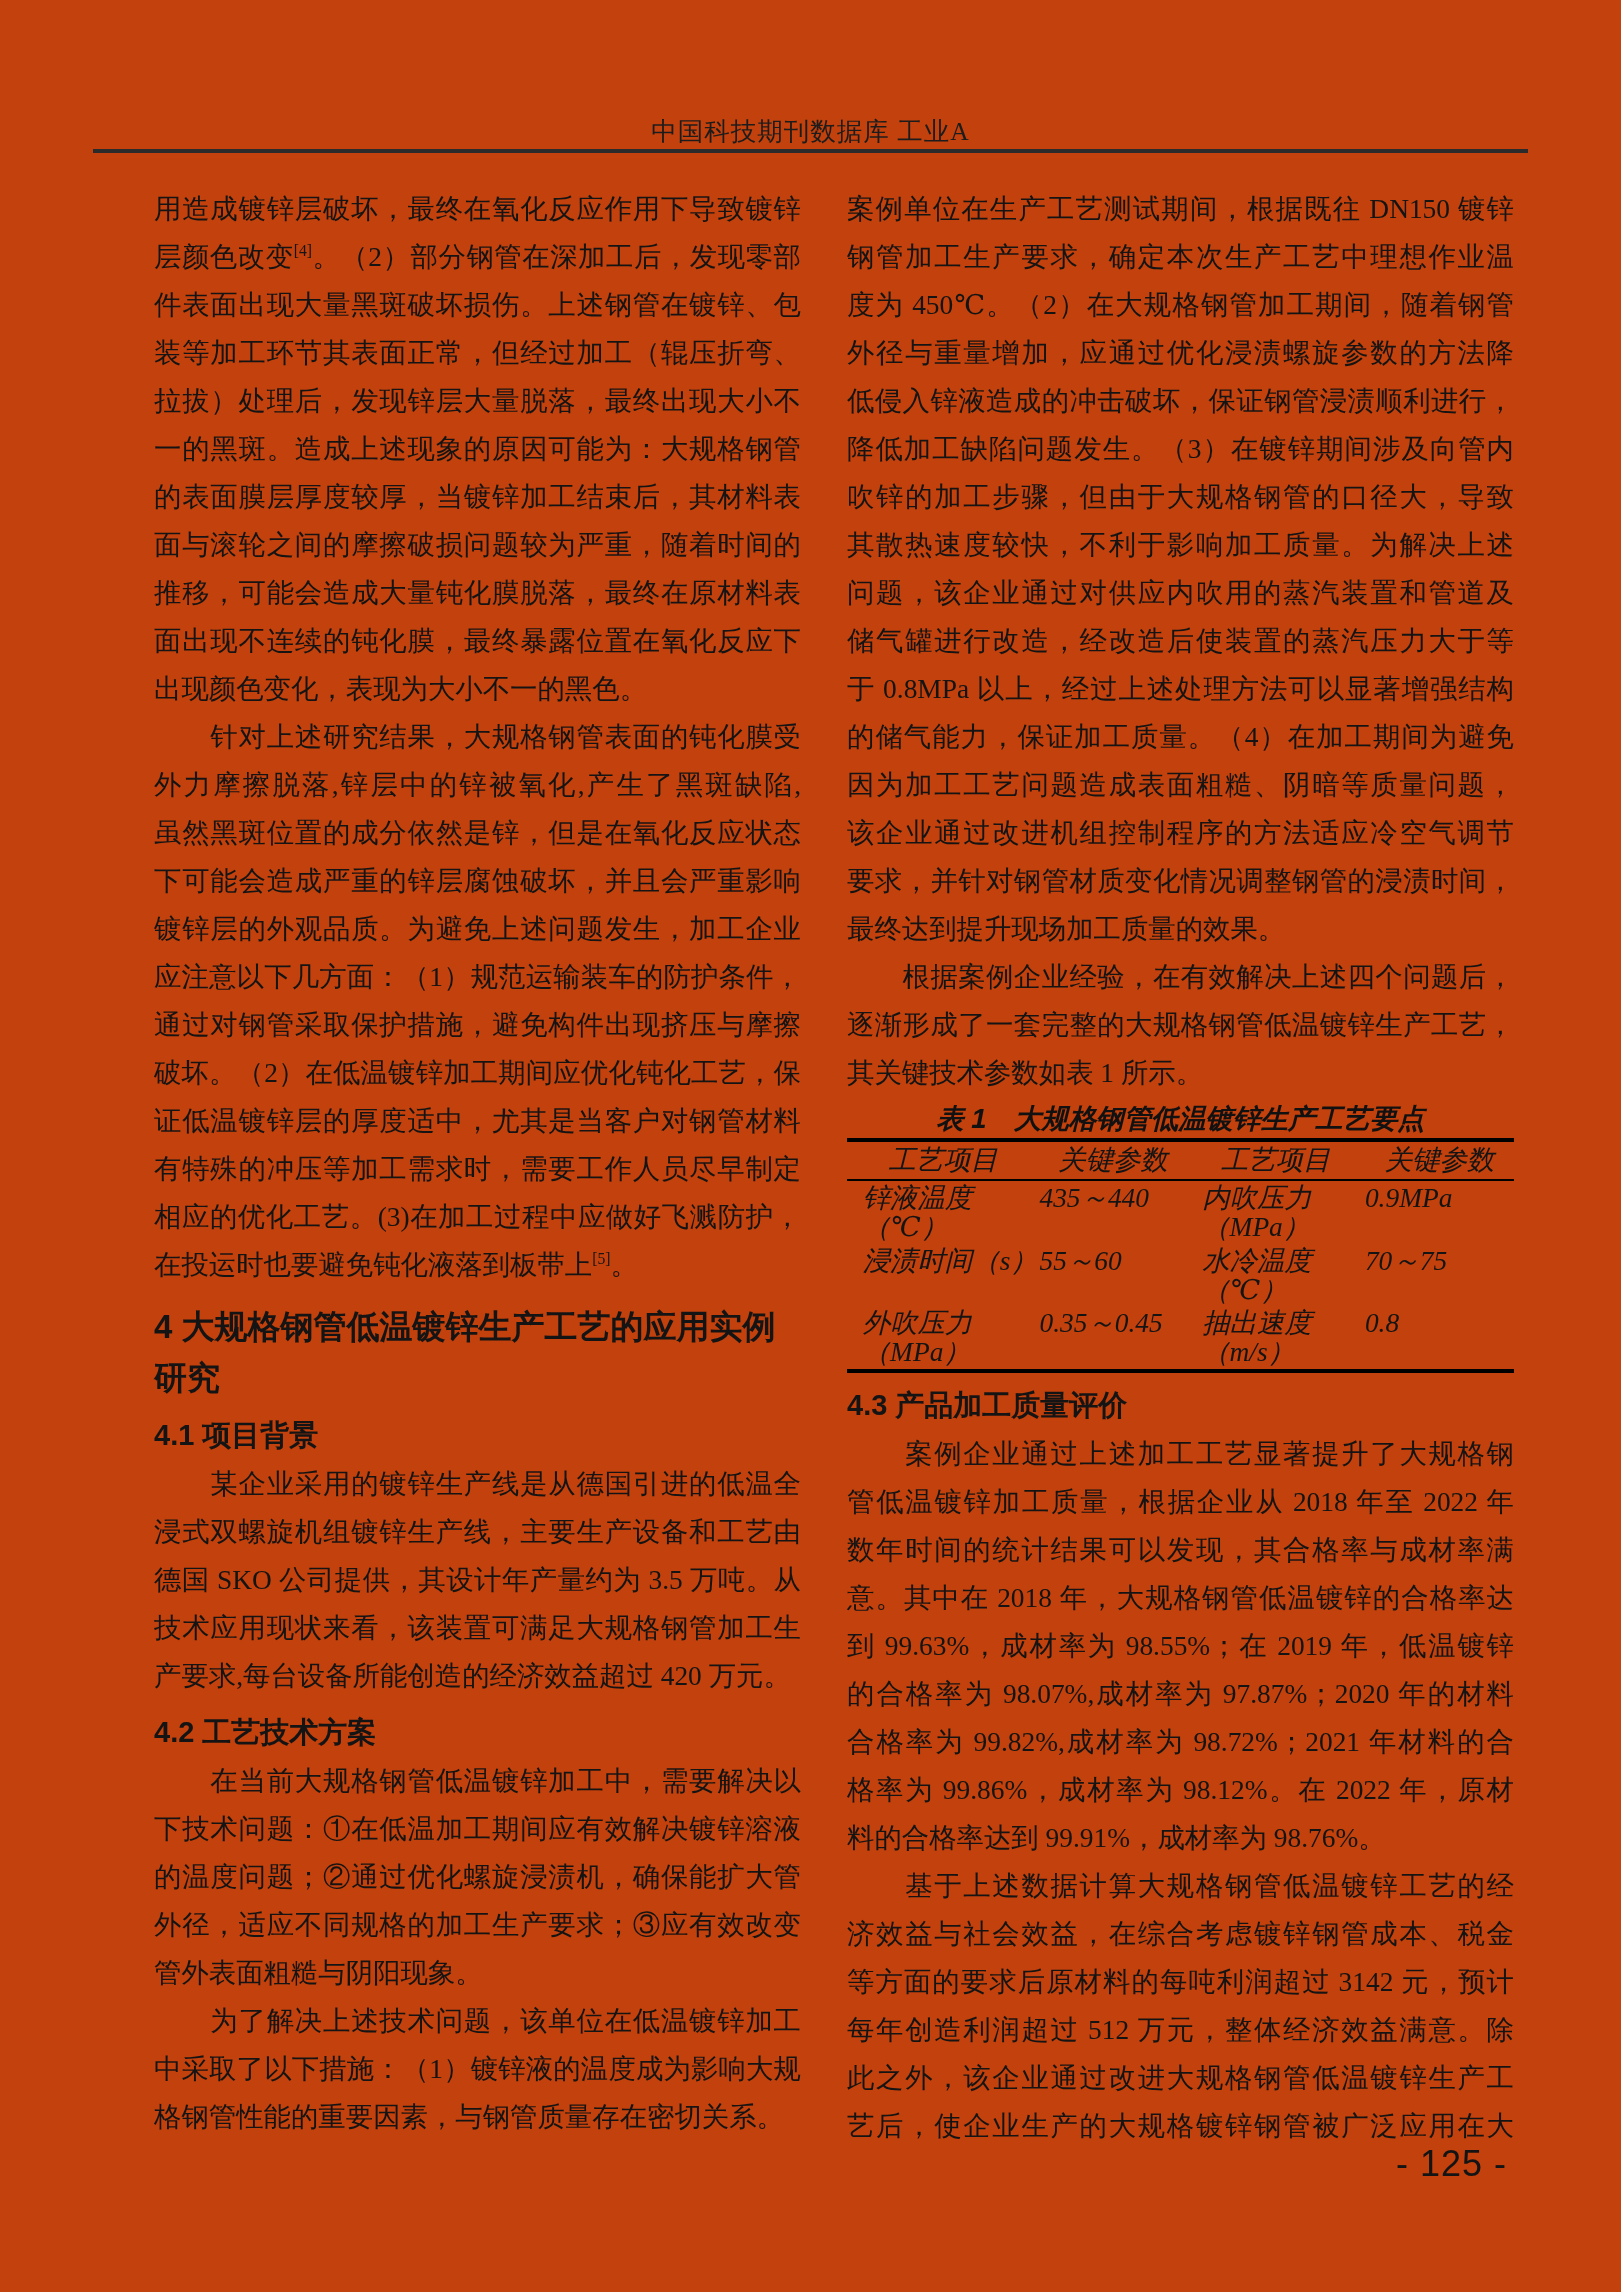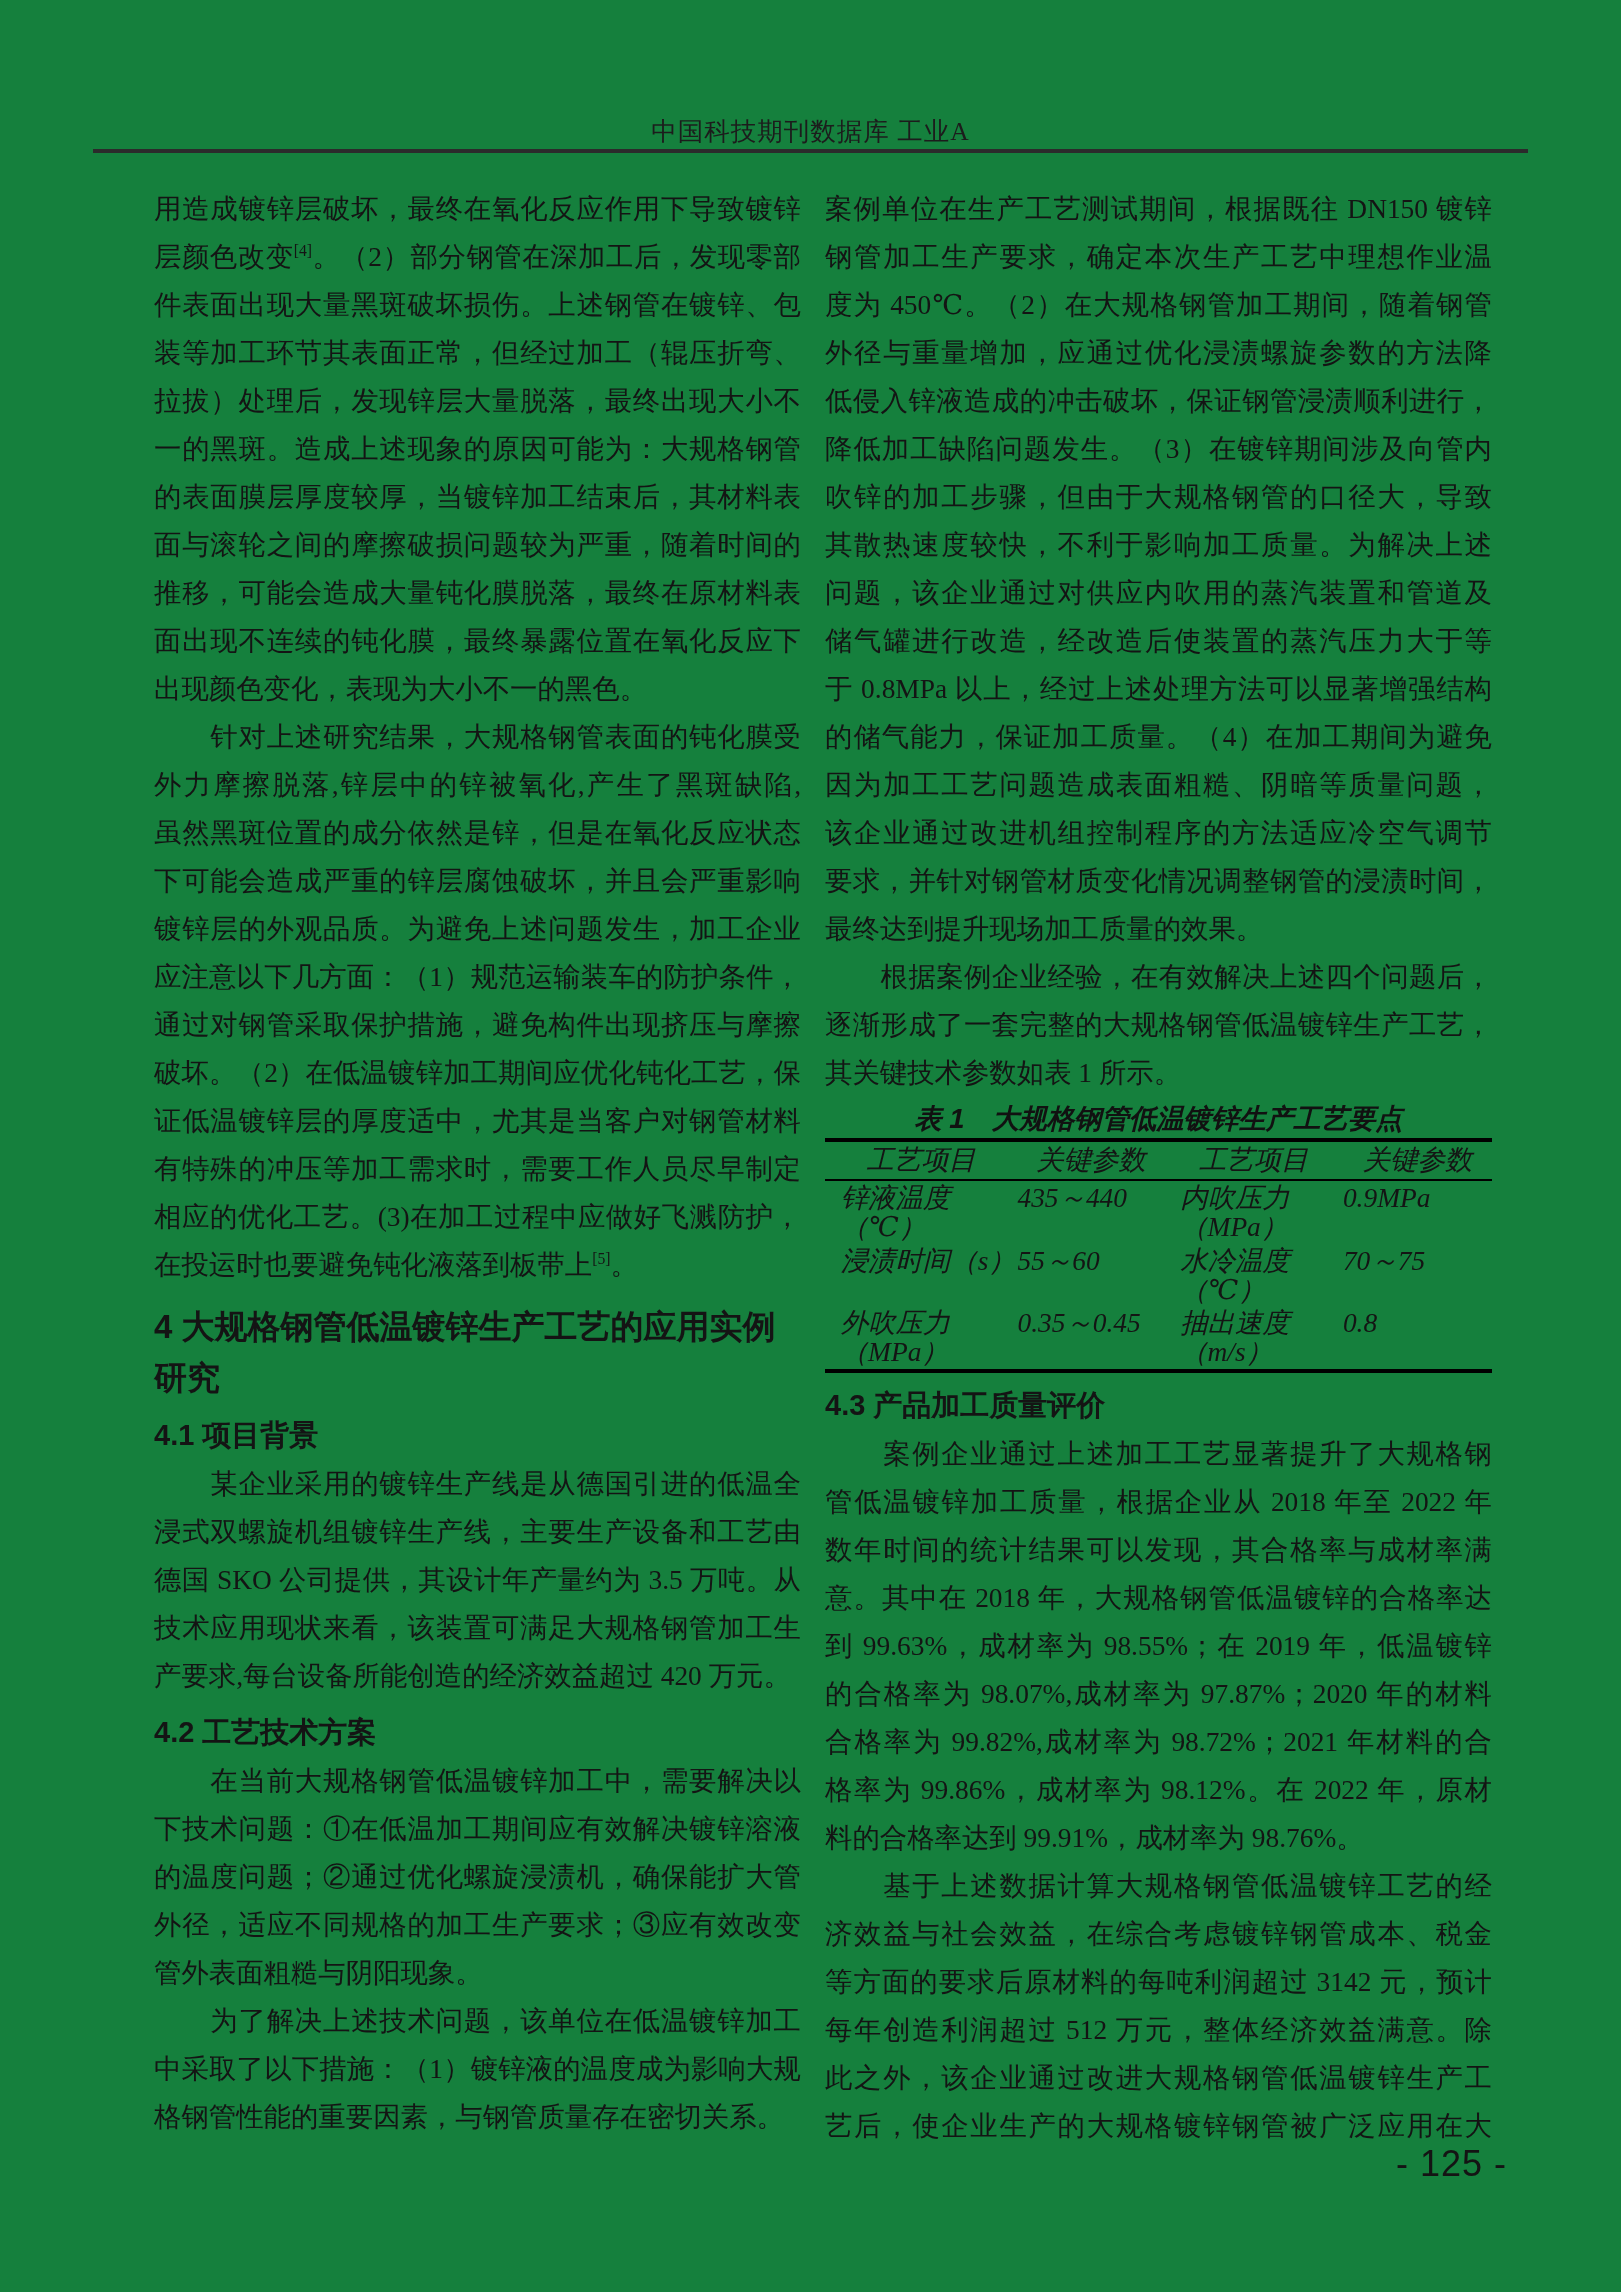--- a/index.html
+++ b/index.html
@@ -1,31 +1,31 @@
 <!DOCTYPE html>
 <html><head>
 <meta charset="utf-8">
 <style>
   html,body { margin:0; padding:0; background:#e8e8e8; }
   .page {
-    position:relative; width:1621px; height:2293px; background:#15803d;
+    position:relative; width:1621px; height:2293px; background:#c2410c;
     font-family:"Liberation Serif","DejaVu Serif",serif; color:#141414;
     margin:0 auto; overflow:hidden;
   }
   .header-text {
     position:absolute; top:114px; left:0; width:100%;
     text-align:center; font-size:25.5px; letter-spacing:1px; color:#1c1c1c;
   }
   .header-rule {
     position:absolute; top:149px; left:93px; width:1435px; height:3.9px;
     background:#2b2b2b;
   }
   .column { position:absolute; top:185px; }
   .column.left  { left:154px; width:647px; }
-  .column.right { left:825px; width:667px; }
+  .column.right { left:847px; width:667px; }
 
   .line {
     font-size:27.4px; line-height:48px; color:#141414;
     text-align:justify; text-align-last:justify;
   }
   .line.natural { text-align-last:left; }
   sup { font-size:15.7px; vertical-align:super; line-height:0; }
 
   .block.h2 { margin-top:12px; }
   .block.h2 .line {

